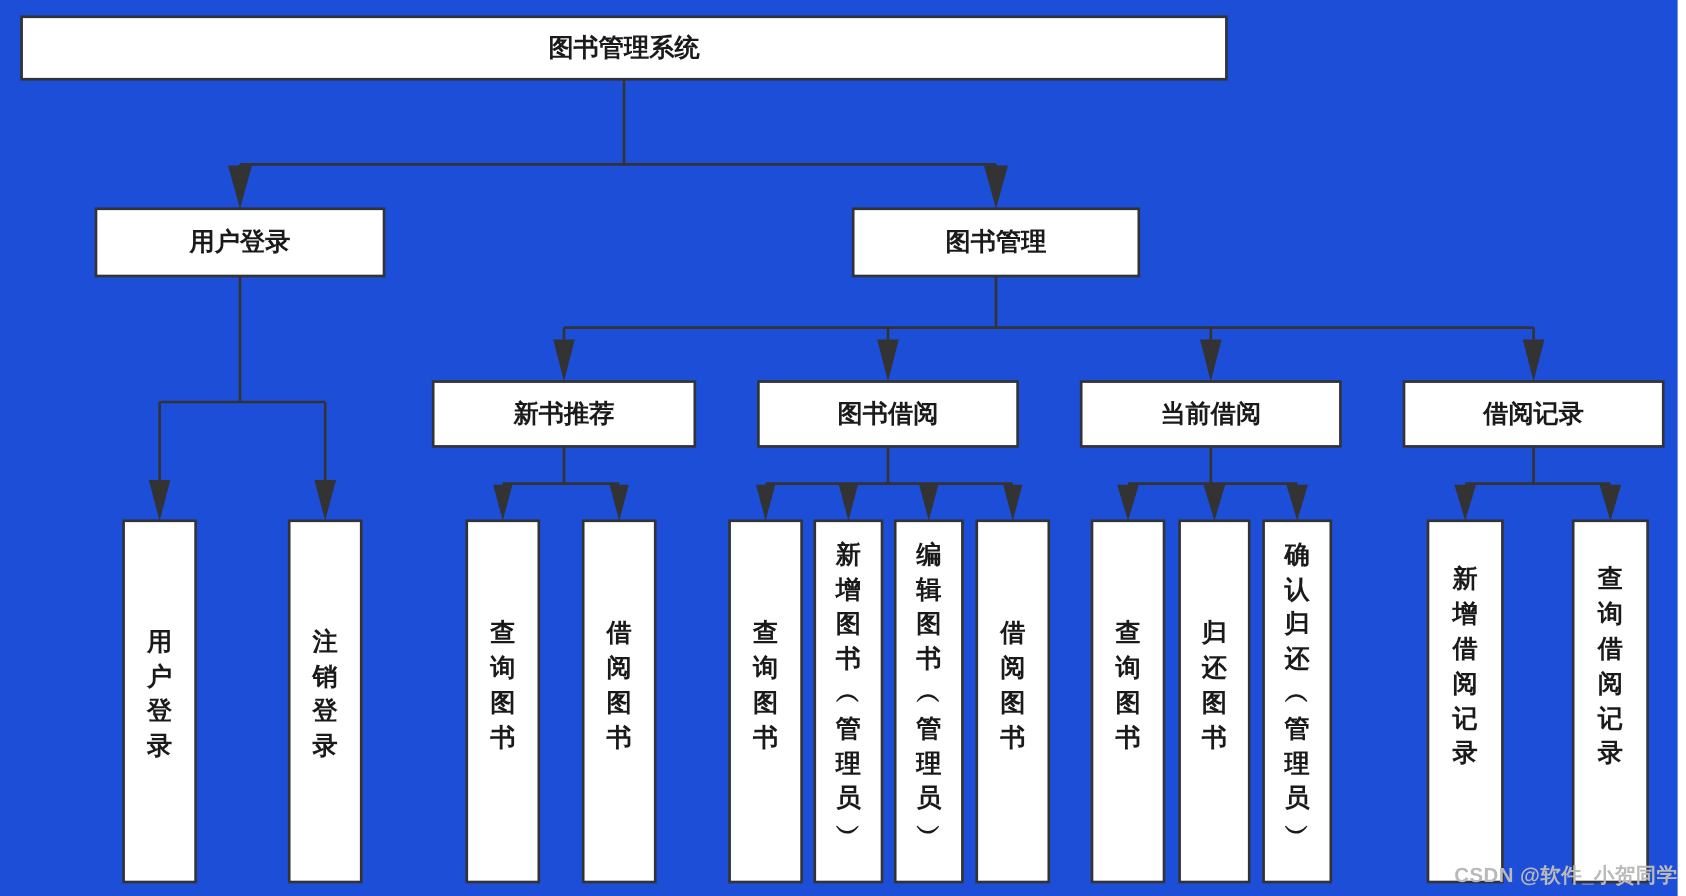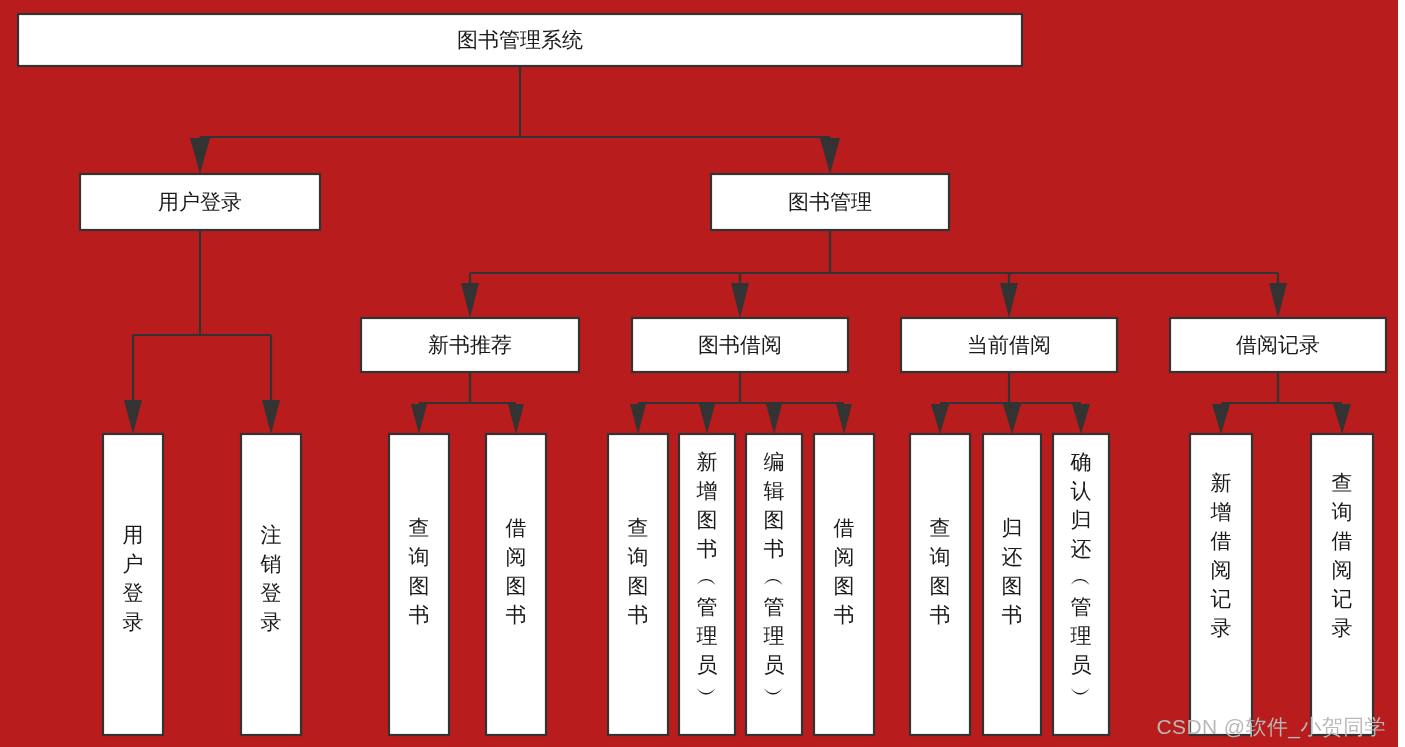--- a/index.html
+++ b/index.html
@@ -10,21 +10,22 @@
   body {
     width: 1405px;
     height: 747px;
     overflow: hidden;
     font-family: "Liberation Sans", "DejaVu Sans", sans-serif;
   }
   #diagram-root {
     position: relative;
     width: 1398px;
     height: 747px;
-    background: #b91c1c;
+    background: #1d4ed8;
+    font-weight: bold;
   }
   svg#flow {
     display: block;
     width: 1405px;
     height: 747px;
   }
   .node-rect {
     fill: #ffffff;
     stroke: #333333;
     stroke-width: 2.2;
@@ -47,24 +48,24 @@
     stroke-width: 2.2;
     fill: none;
     stroke-linecap: butt;
   }
   .edge-arrow {
     fill: #333333;
     stroke: none;
   }
   .watermark {
     position: absolute;
-    right: 12px;
+    right: 0;
     bottom: 6px;
     font-family: "Liberation Sans", "DejaVu Sans", sans-serif;
-    font-size: 21px;
+    font-size: 17px;
     color: #b9b9b9;
     letter-spacing: 0.4px;
     white-space: nowrap;
     pointer-events: none;
   }
 </style>
 </head>
 <body>
 
 <div id="diagram-root">

